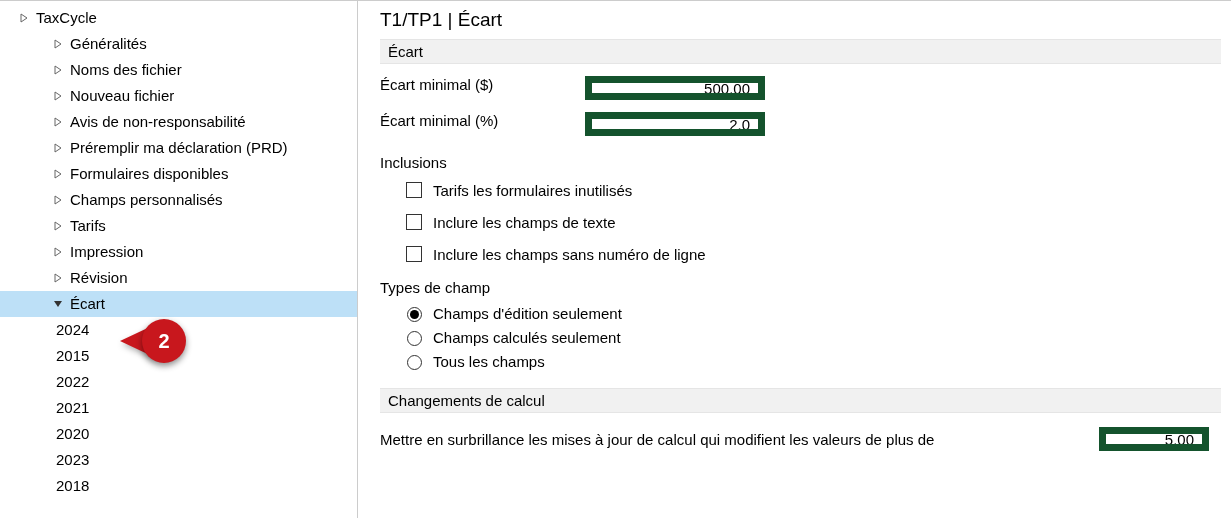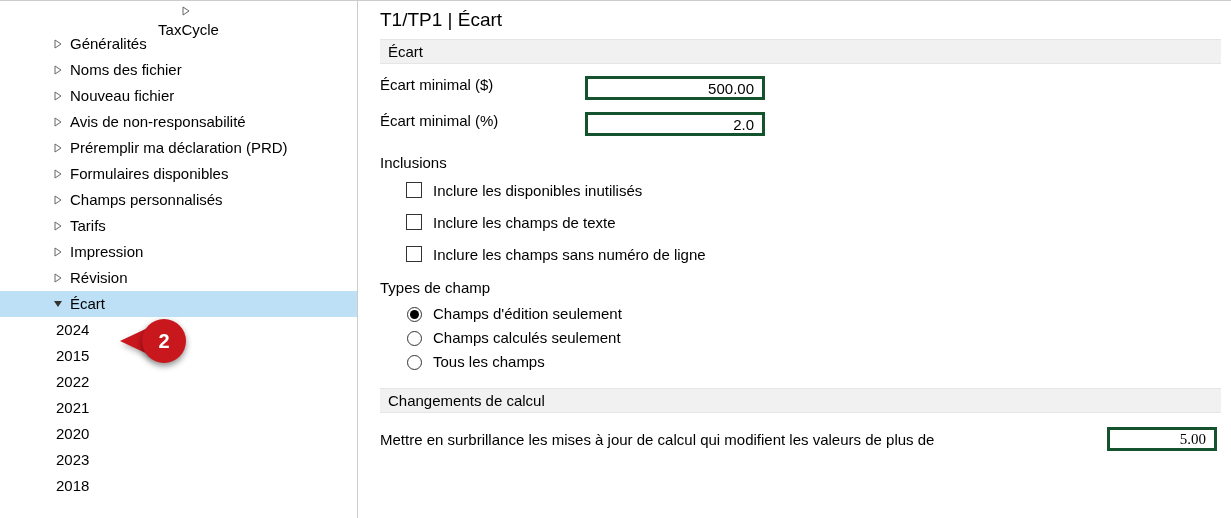--- a/index.html
+++ b/index.html
@@ -39,21 +39,21 @@
   .caret {
     width: 12px;
     height: 12px;
     margin-right: 4px;
     display: inline-flex;
     align-items: center;
     justify-content: center;
     flex: 0 0 12px;
   }
   .caret svg { display: block; }
-  .ind-1 { padding-left: 18px; flex-direction: column; }
+  .ind-1 { padding-left: 18px; }
   .ind-2 { padding-left: 52px; }
   .ind-3 { padding-left: 54px; }
   .tree-label { padding-left: 2px; }
 
   
   .main {
     flex: 1 1 auto;
     padding: 6px 10px 0 22px;
     position: relative;
     overflow: hidden;
@@ -80,21 +80,21 @@
     align-items: flex-start;
     margin-bottom: 12px;
   }
   .form-label {
     width: 205px;
     flex: 0 0 205px;
   }
   .num-input {
     width: 180px;
     height: 24px;
-    border: 3px solid #14532d;
+    border: 7px solid #14532d;
     font-family: inherit;
     font-size: 15px;
     text-align: right;
     padding: 0 8px;
     background: #fff;
   }
   .num-input.small { width: 110px; }
 
   .subheading {
     margin: 8px 0 8px 0;
@@ -325,21 +325,21 @@
       </div>
       <div class="form-row">
         <span class="form-label">Écart minimal (%)</span>
         <input class="num-input" type="text" value="2.0" style="">
       </div>
     </div>
 
     <div class="subheading">Inclusions</div>
     <div class="check-row">
       <input type="checkbox" class="chk" style="">
-      <span>Inclure les disponibles inutilisés</span>
+      <span>Tarifs les formulaires inutilisés</span>
     </div>
     <div class="check-row">
       <input type="checkbox" class="chk" style="">
       <span>Inclure les champs de texte</span>
     </div>
     <div class="check-row">
       <input type="checkbox" class="chk" style="">
       <span>Inclure les champs sans numéro de ligne</span>
     </div>
 
@@ -353,18 +353,18 @@
       <span>Champs calculés seulement</span>
     </div>
     <div class="radio-row">
       <input type="radio" name="types" class="rdo" style="">
       <span>Tous les champs</span>
     </div>
 
     <div class="section-header" style="margin-top:18px;">Changements de calcul</div>
     <div class="calc-row">
       <span>Mettre en surbrillance les mises à jour de calcul qui modifient les valeurs de plus de</span>
-      <input class="num-input small" type="text" style="margin-left: auto; margin-right: 4px; font-family: Liberation Serif, serif;" value="5.00">
+      <input class="num-input small" type="text" style="margin-left: auto; margin-right: 12px;" value="5.00">
     </div>
 
   </div>
 
 </div>
 
 </body></html>

